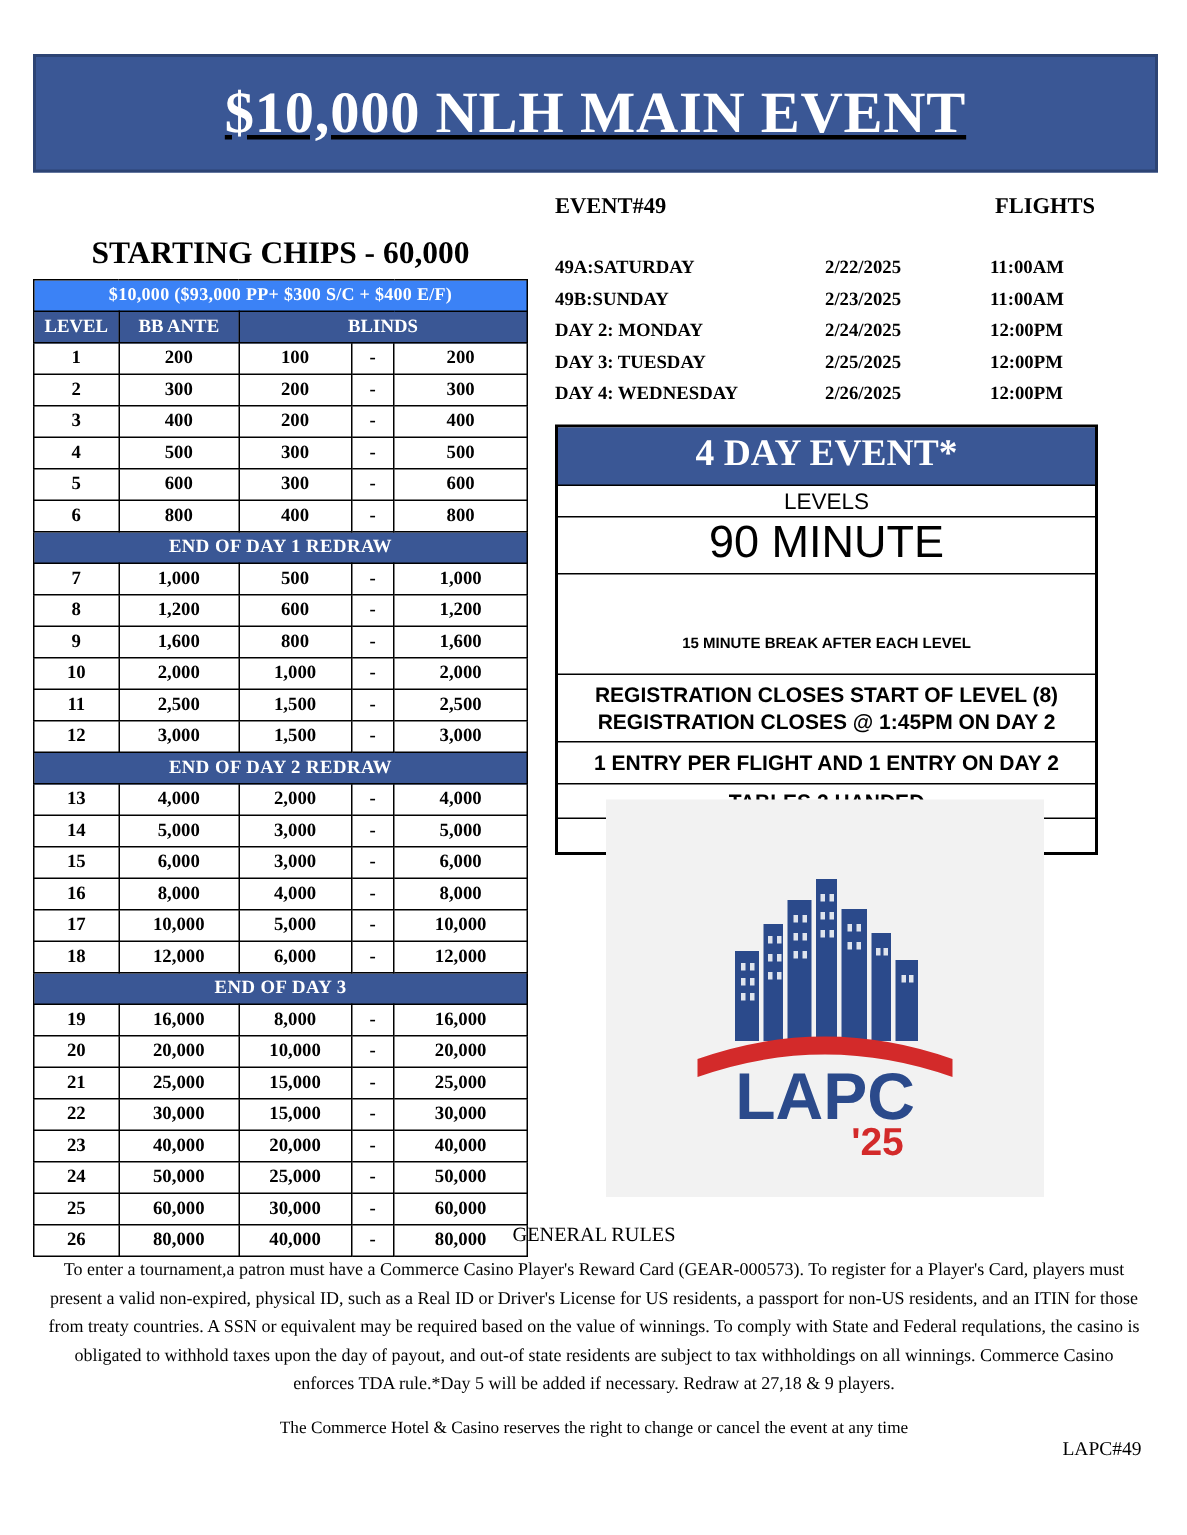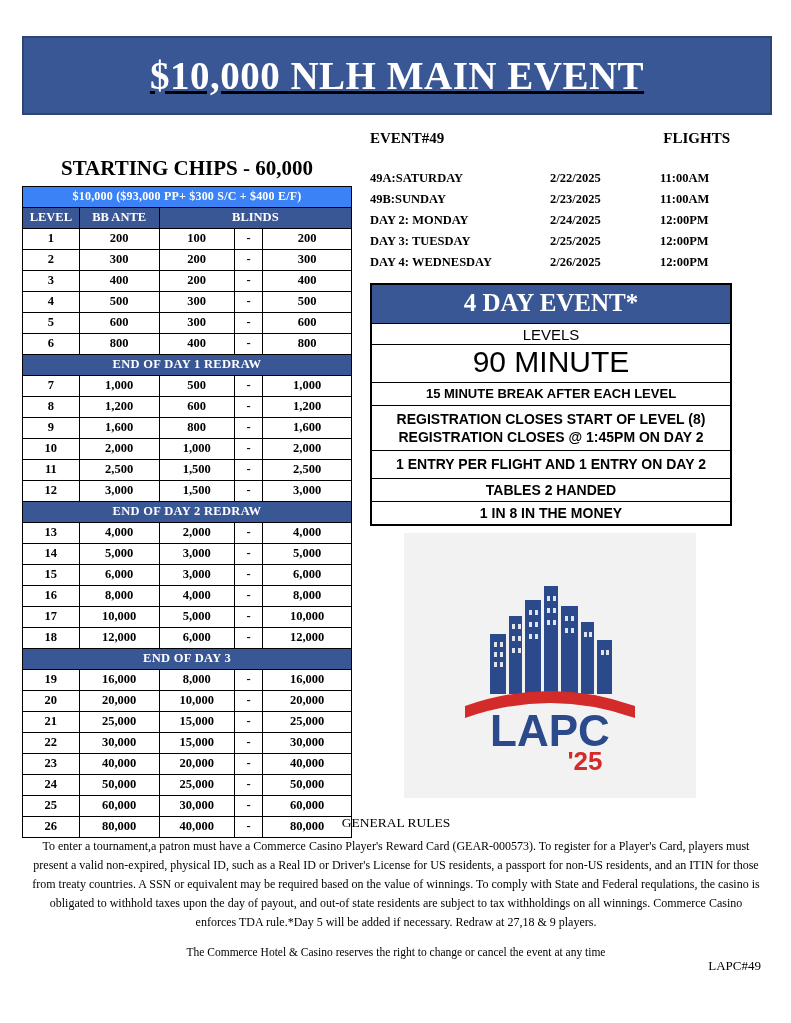--- a/index.html
+++ b/index.html
@@ -153,21 +153,21 @@
     border-bottom: 1px solid #000;
     font-family: "Liberation Serif", serif;
   }
   .info-box .row {
     text-align: center;
     border-bottom: 1px solid #000;
     padding: 2px 0;
   }
   .info-box .row.levels { font-size: 15px; padding: 2px 0 1px;}
   .info-box .row.big { font-size: 30px; font-weight: normal; padding: 0 0 3px;}
-  .info-box .row.brk { font-size: 13px; font-weight: bold; padding: 3px 0 4px;}
+  .info-box .row.brk { font-size: 10px; font-weight: bold; padding: 3px 0 14px; margin-top: 38px;}
   .info-box .row.reg { font-size: 14px; font-weight: bold; padding: 5px 0 1px; border-bottom: none;}
   .info-box .row.reg2 { font-size: 14px; font-weight: bold; padding: 1px 0 5px;}
   .info-box .row.entry { font-size: 14px; font-weight: bold; padding: 5px 0 6px;}
   .info-box .row.tables { font-size: 14px; font-weight: bold; padding: 3px 0 3px;}
   .info-box .row.money { font-size: 14px; font-weight: bold; padding: 3px 0 3px; border-bottom: none;}
 
   
   .logo-area {
     position: absolute;
     left: 404px;

